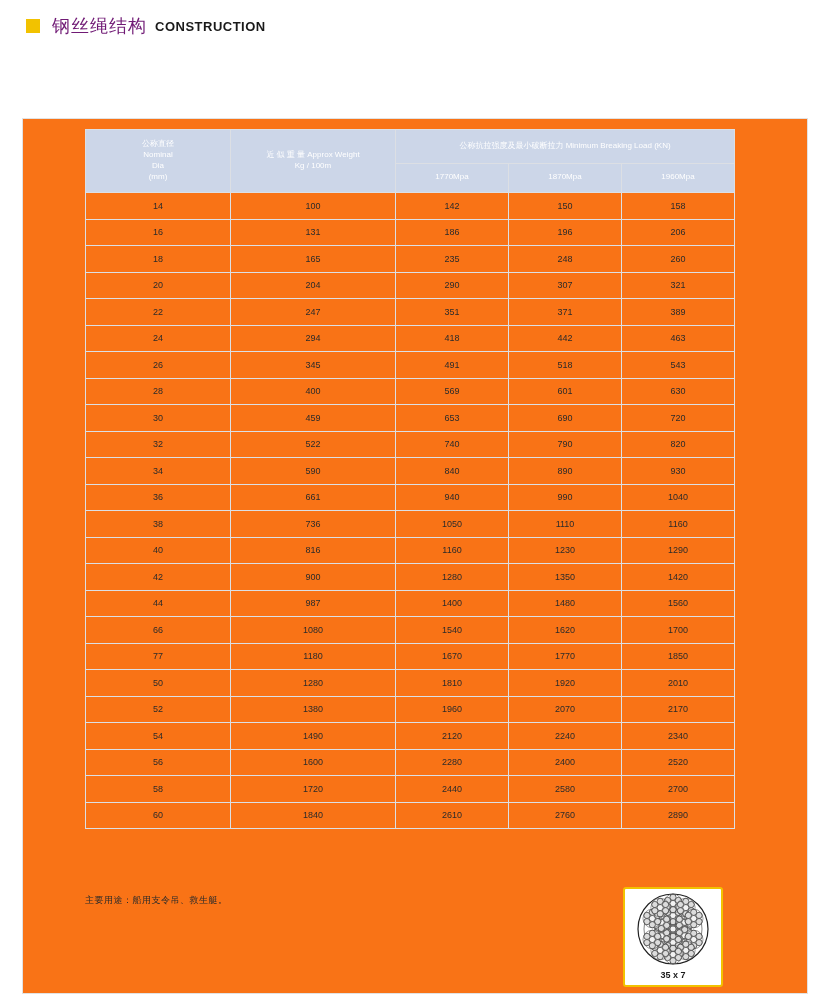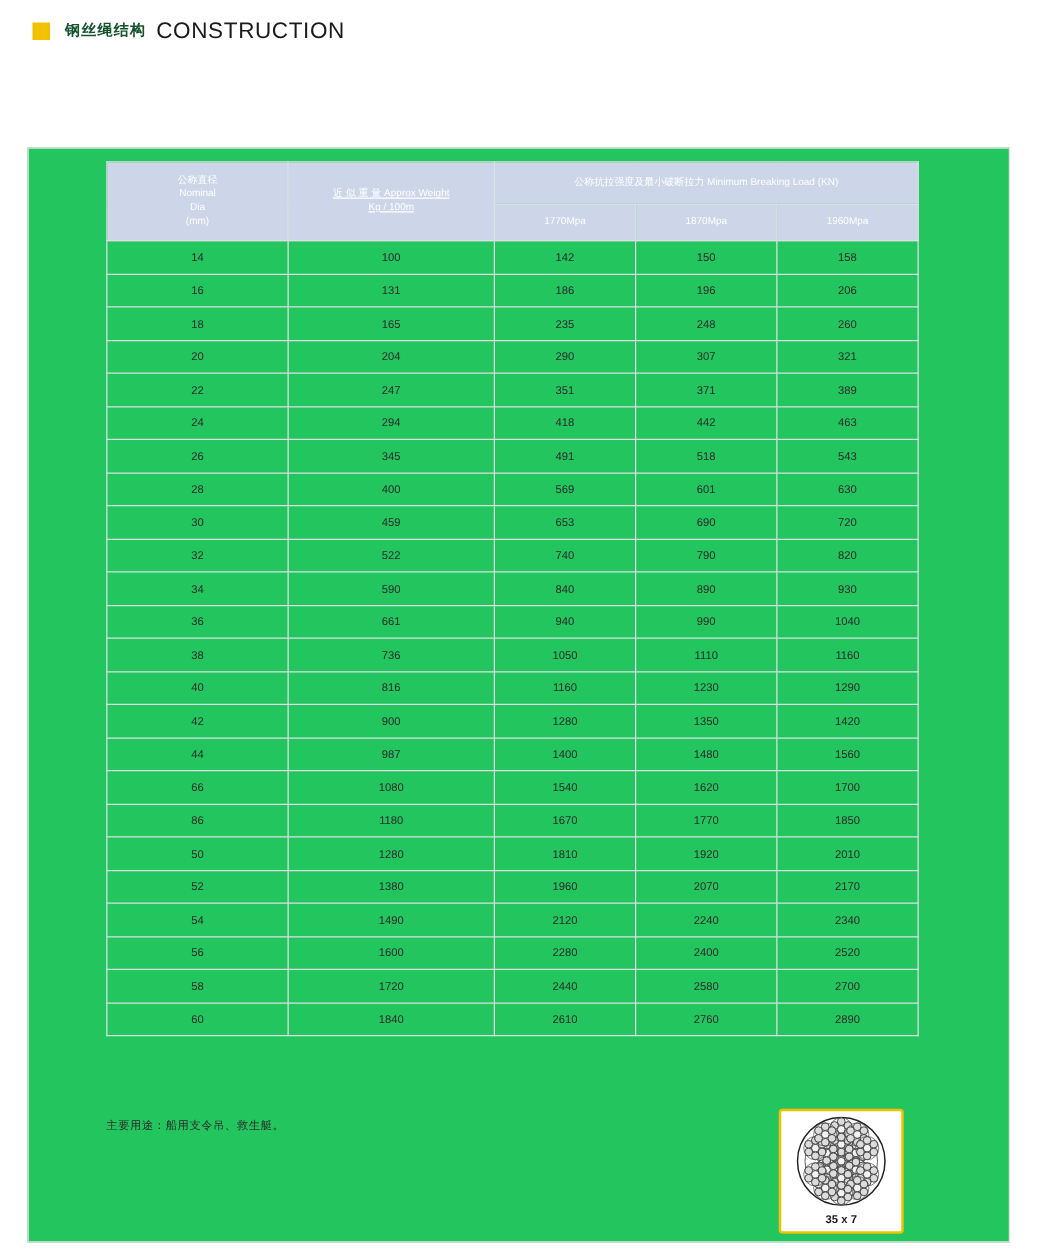--- a/index.html
+++ b/index.html
@@ -61,40 +61,40 @@
     display: flex;
     align-items: center;
   }
   .section-marker {
     width: 14px;
     height: 14px;
     background: #f2c200;
     margin-right: 12px;
   }
   .section-cn {
-    font-size: 12px;
-    font-weight: bold;
-    color: #14532d;
-    letter-spacing: 1px;
-  }
-  .section-en {
     font-size: 18px;
     font-weight: normal;
+    color: #701a75;
+    letter-spacing: 1px;
+  }
+  .section-en {
+    font-size: 13px;
+    font-weight: bold;
     color: #1a1a1a;
     margin-left: 8px;
     letter-spacing: 0.5px;
   }
   
   .content-frame {
     position: absolute;
     left: 22px;
     top: 104px;
     width: 786px;
     height: 876px;
-    background: #22c55e;
+    background: #f97316;
     border: 1px solid #e2e2e2;
     box-sizing: border-box;
   }
   
   .table-wrap {
     position: absolute;
     left: 62px;
     top: 10px;
     width: 650px;
   }
@@ -110,21 +110,21 @@
   }
   table.spec thead th {
     background: #ccd6e8;
     color: #ffffff;
     font-weight: normal;
     font-size: 8px;
     line-height: 1.35;
     padding: 3px 2px;
   }
   th.h-dia { width: 140px; height: 56px; }
-  th.h-weight { width: 160px; text-decoration: underline; }
+  th.h-weight { width: 160px; }
   th.h-group { height: 26px; }
   th.h-sub { height: 22px; }
   table.spec tbody td {
     font-size: 9px;
     color: #2b2b2b;
     height: 25.5px;
     padding: 0;
   }
   .cn-small { font-size: 8px; }
   
@@ -322,21 +322,21 @@
               <td>1560</td>
             </tr>
             <tr>
               <td>66</td>
               <td>1080</td>
               <td>1540</td>
               <td>1620</td>
               <td>1700</td>
             </tr>
             <tr>
-              <td>86</td>
+              <td>77</td>
               <td>1180</td>
               <td>1670</td>
               <td>1770</td>
               <td>1850</td>
             </tr>
             <tr>
               <td>50</td>
               <td>1280</td>
               <td>1810</td>
               <td>1920</td>

